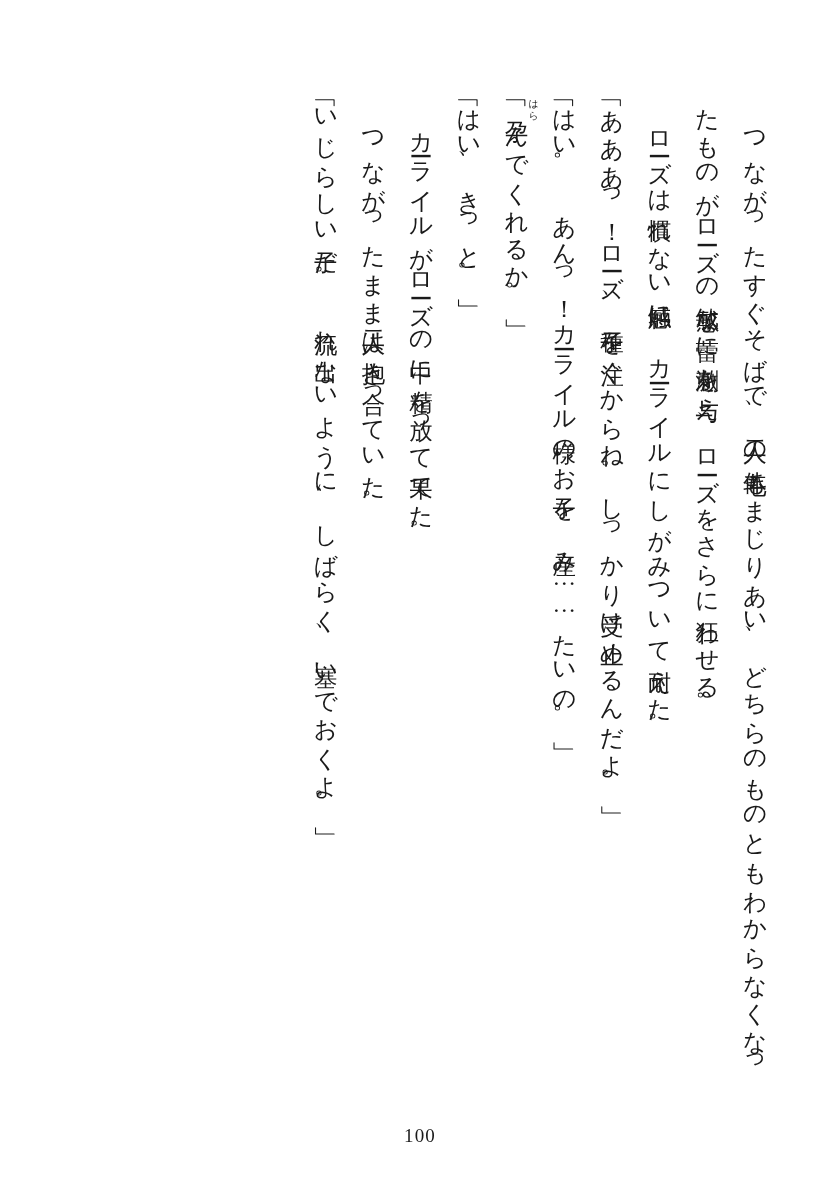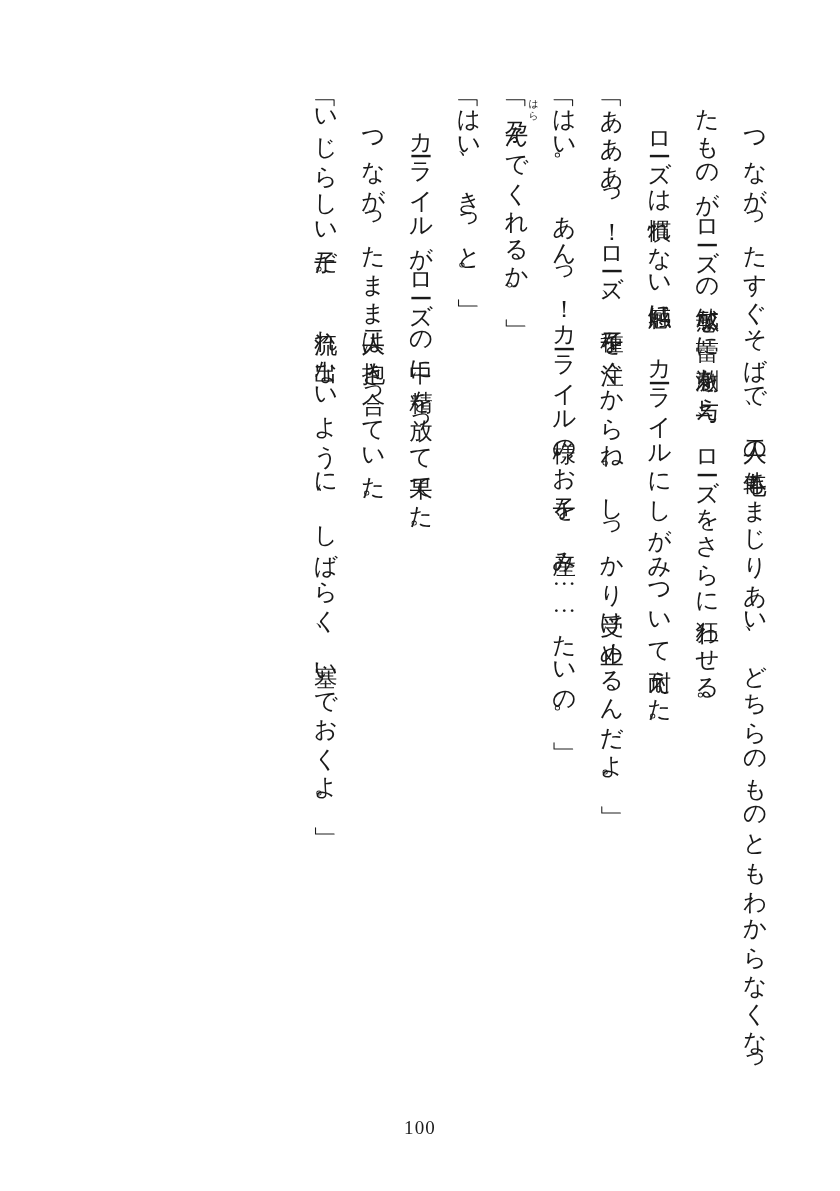--- a/index.html
+++ b/index.html
@@ -47,21 +47,21 @@
     ruby-position: over;
     -webkit-ruby-position: over;
   }
   rt {
     font-size: 0.42em;
     letter-spacing: 0.02em;
     line-height: 1;
   }
   #page-number {
     position: absolute;
-    bottom: 52px;
+    bottom: 44px;
     left: 0;
     width: 100%;
     text-align: center;
     font-size: 19px;
     font-family: "Liberation Serif", "DejaVu Serif", serif;
     letter-spacing: 0.06em;
     color: #1a1a1a;
   }
 </style>
 </head>

